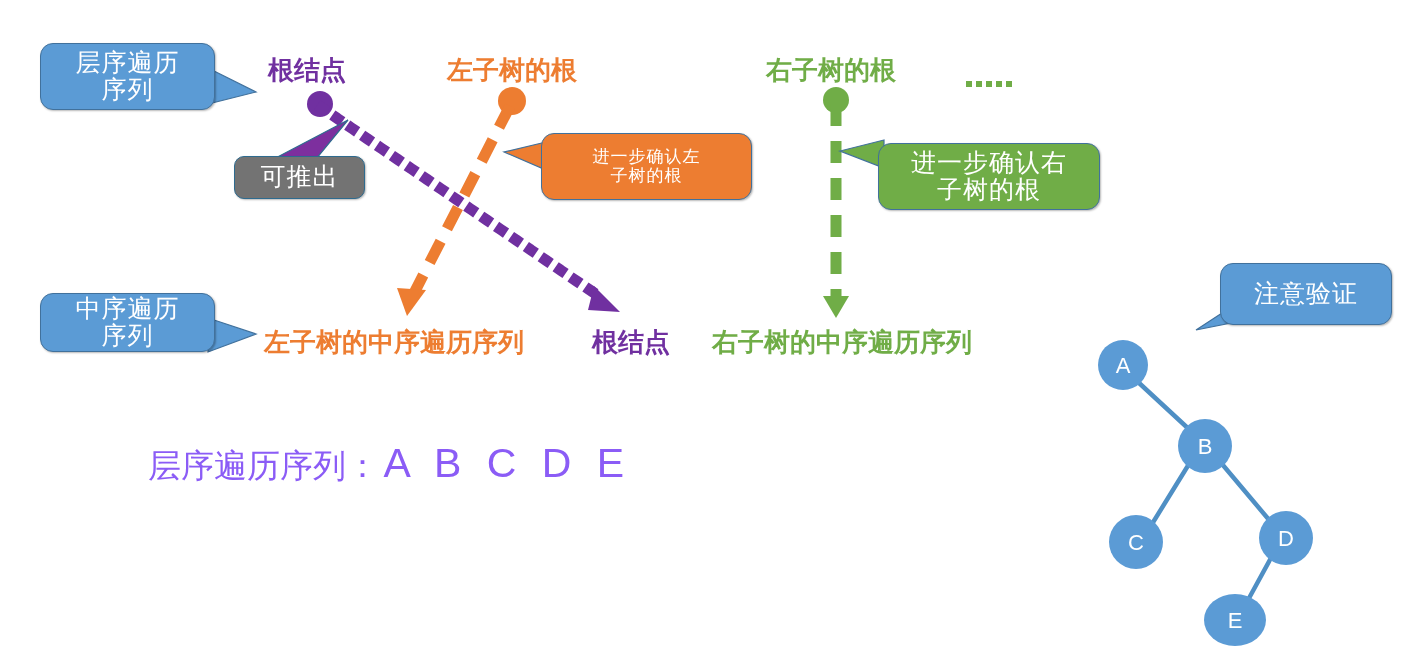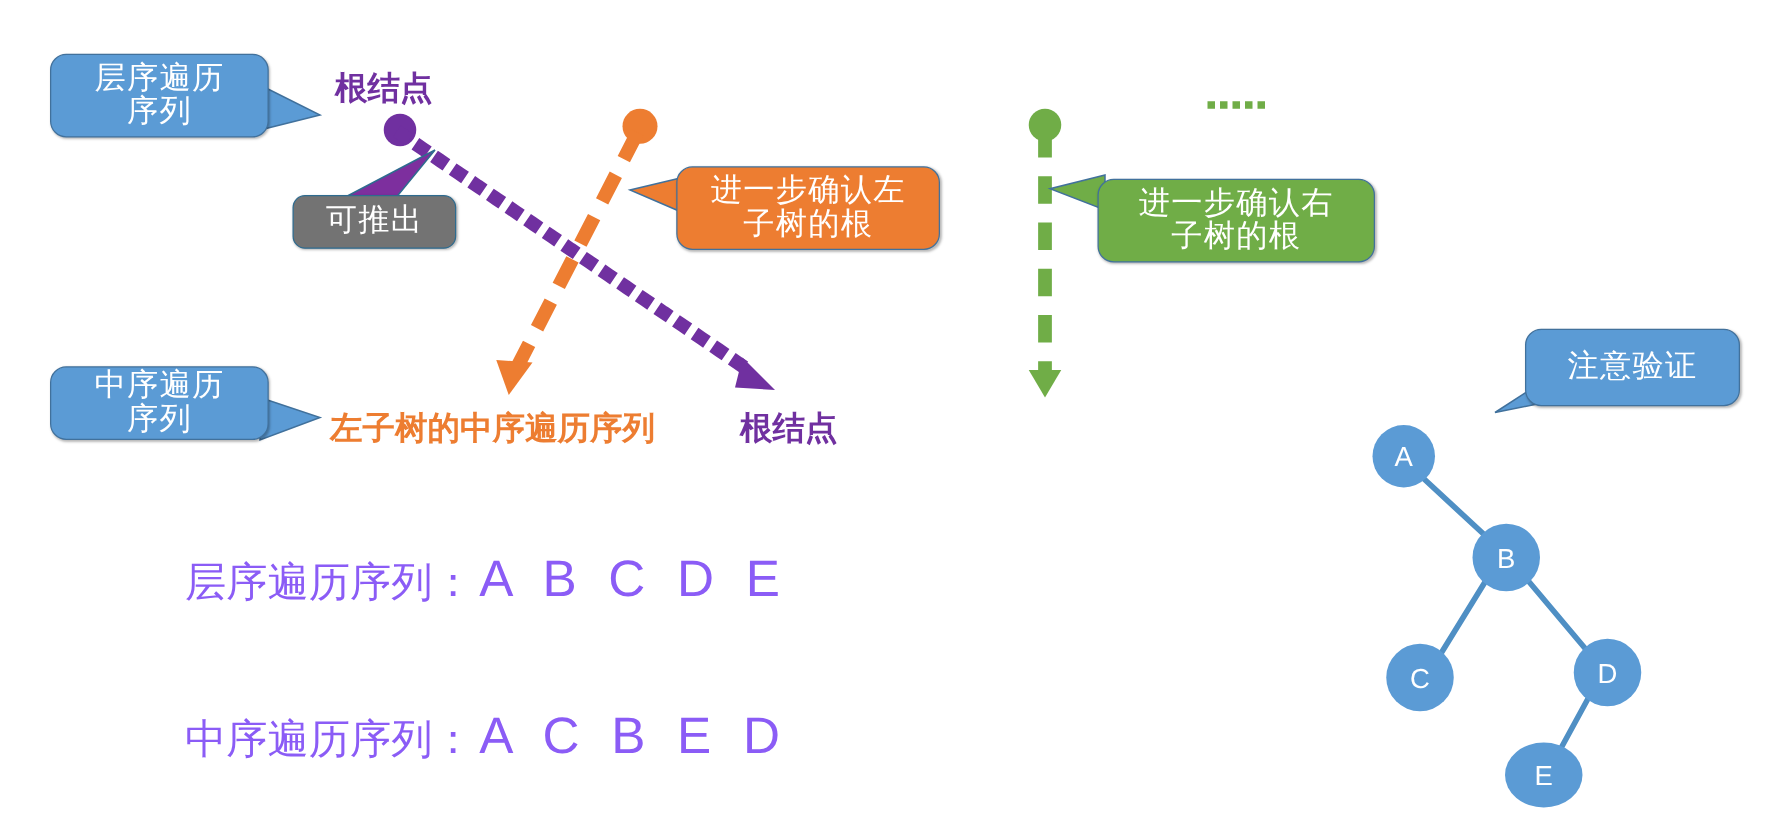--- a/index.html
+++ b/index.html
@@ -48,21 +48,21 @@
   }
   .bubble-purple {
     background: #737373;
     border: 1.4px solid #2e6b8f;
     font-size: 25px;
     box-shadow: 1px 1px 2px rgba(0,0,0,0.28);
   }
   .bubble-orange {
     background: #ed7d31;
     border: 1.4px solid #41719c;
-    font-size: 25px;
+    font-size: 17px;
     box-shadow: 1px 1px 2px rgba(0,0,0,0.28);
   }
   .bubble-green {
     background: #70ad47;
     border: 1.4px solid #41719c;
     font-size: 25px;
     box-shadow: 1px 1px 2px rgba(0,0,0,0.28);
   }
   .bubble .ln2 { display: block; }
 
@@ -205,36 +205,35 @@
     <span>进一步确认右</span>
     <span class="ln2">子树的根</span>
   </div>
 
   <div class="bubble bubble-blue" style="left:1220px; top:263px; width:172px; height:62px;">
     <span>注意验证</span>
   </div>
 
   <div class="lbl lbl-purple" style="left:268px; top:53px;">根结点</div>
 
-
+  <div class="lbl lbl-orange" style="left:447px; top:53px;">左子树的根</div>
+
+  <div class="lbl lbl-green" style="left:766px; top:53px;">右子树的根</div>
 
   <div class="lbl lbl-orange" style="left:264px; top:325px;">左子树的中序遍历序列</div>
 
   <div class="lbl lbl-purple" style="left:592px; top:325px;">根结点</div>
 
+  <div class="lbl lbl-green" style="left:712px; top:325px;">右子树的中序遍历序列</div>
 
   <div class="seqline" style="left:148px; top:440px;">
     <span class="cn">层序遍历序列：</span>
     <span class="letters">A B C D E</span>
   </div>
 
-  <div class="seqline" style="left:148px; top:565px;">
-    <span class="cn">中序遍历序列：</span>
-    <span class="letters">A C B E D</span>
-  </div>
 
   <div class="node-label" style="left:1103px; top:353px;">A</div>
   <div class="node-label" style="left:1185px; top:434px;">B</div>
   <div class="node-label" style="left:1116px; top:530px;">C</div>
   <div class="node-label" style="left:1266px; top:526px;">D</div>
   <div class="node-label" style="left:1215px; top:608px;">E</div>
 
 </div>
 
 </body></html>

